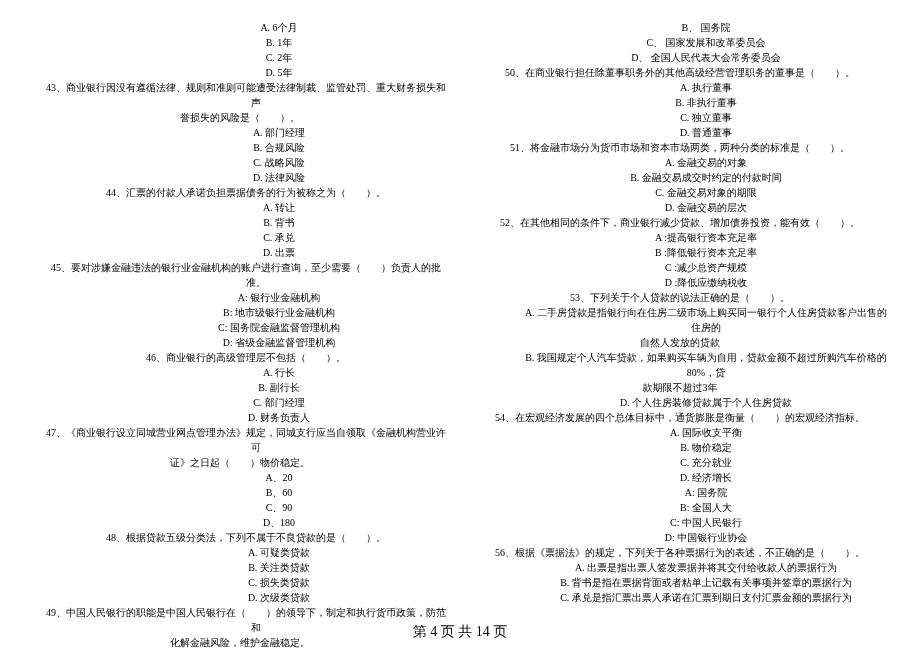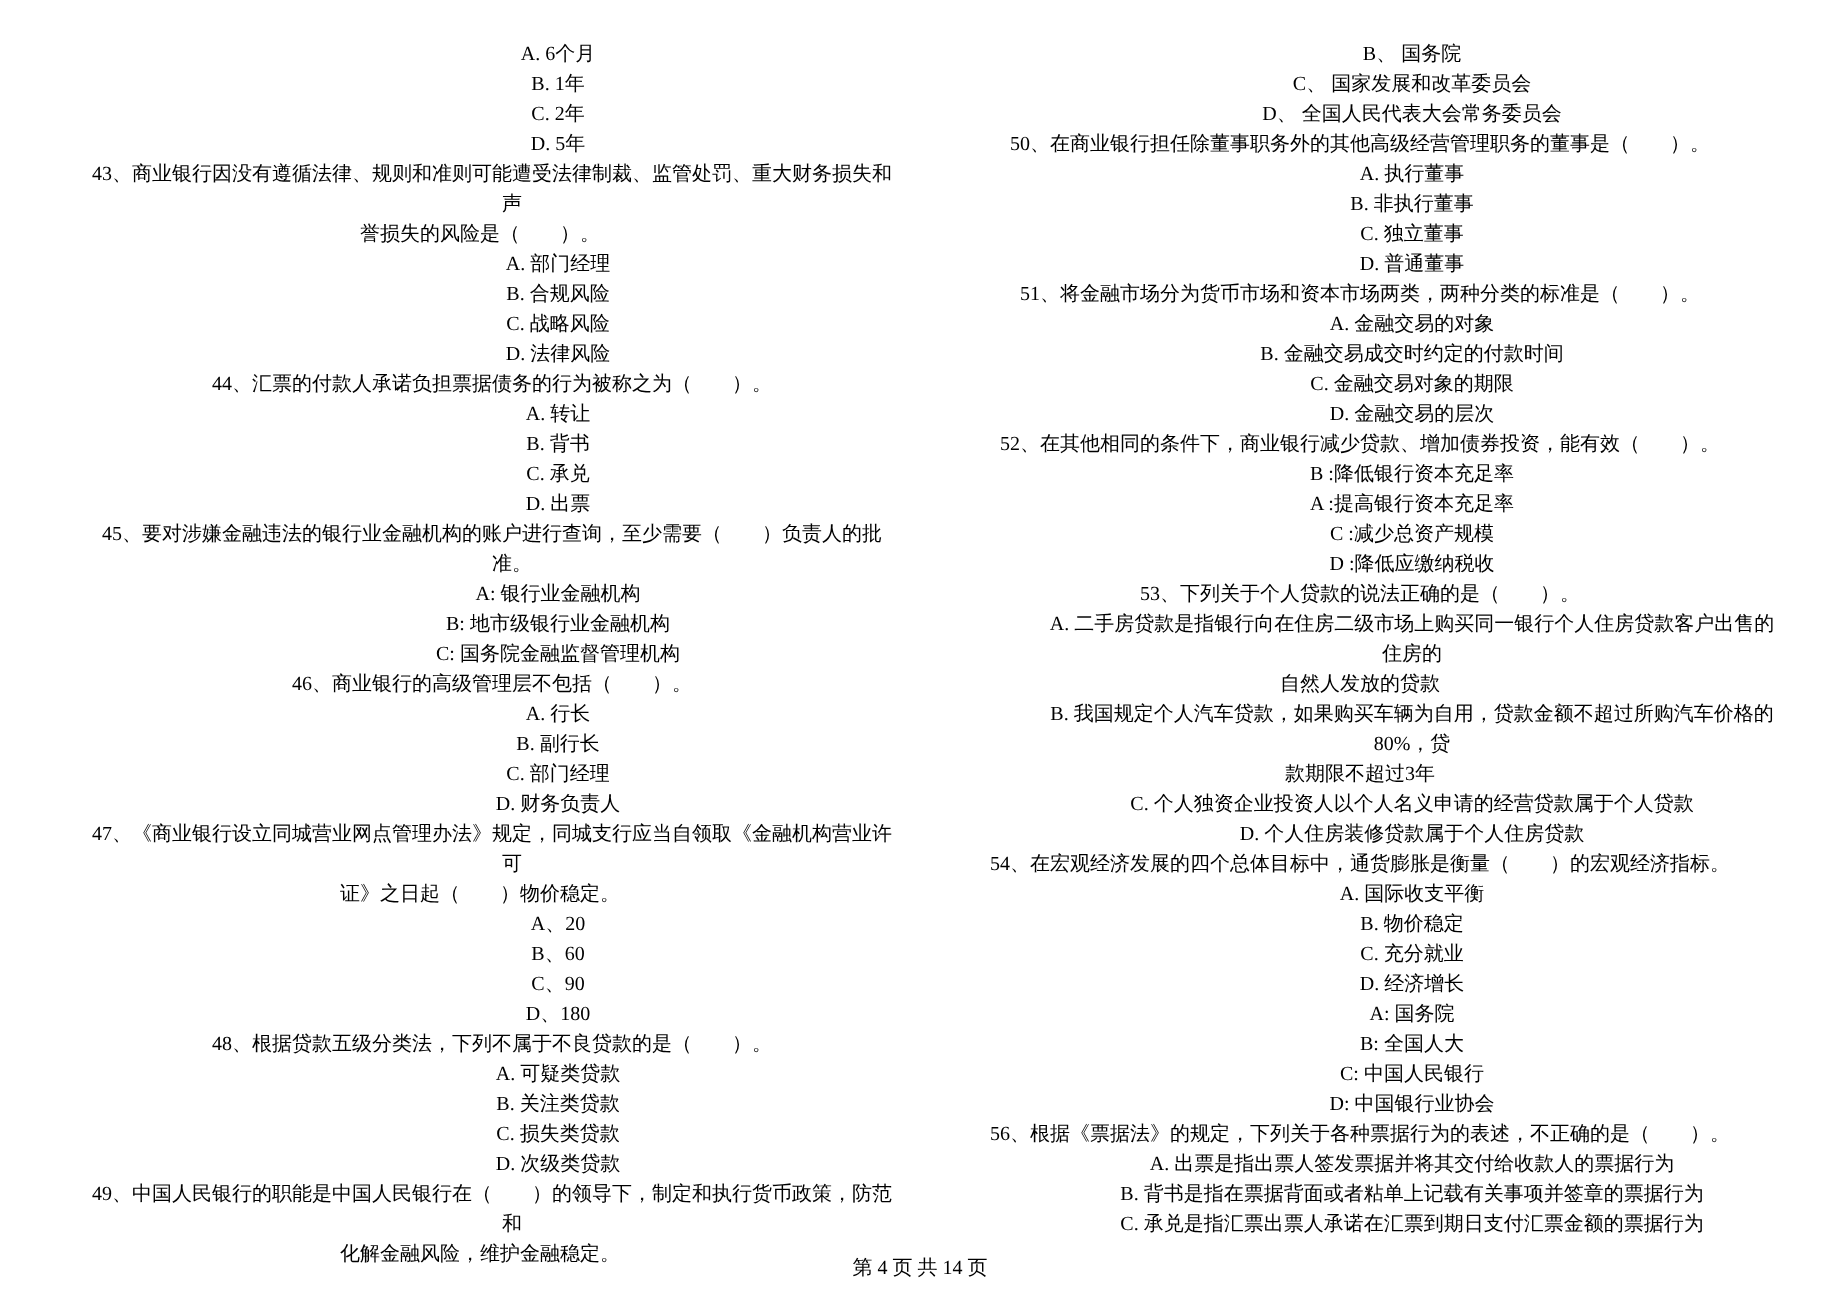--- a/index.html
+++ b/index.html
@@ -38,21 +38,21 @@
     }
     .question-flush {
       padding-left: 0;
     }
     .footer {
       position: absolute;
       bottom: 8px;
       left: 0;
       right: 0;
       text-align: center;
-      font-size: 10px;
+      font-size: 14px;
     }
   </style>
 </head>
 <body>
 
 <div class="columns">
   <div class="col">
     <div class="option">A. 6个月</div>
     <div class="option">B. 1年</div>
     <div class="option">C. 2年</div>
@@ -68,20 +68,21 @@
     <div class="question">44、汇票的付款人承诺负担票据债务的行为被称之为（　　）。</div>
     <div class="option">A. 转让</div>
     <div class="option">B. 背书</div>
     <div class="option">C. 承兑</div>
     <div class="option">D. 出票</div>
 
     <div class="question">45、要对涉嫌金融违法的银行业金融机构的账户进行查询，至少需要（　　）负责人的批准。</div>
     <div class="option">A: 银行业金融机构</div>
     <div class="option">B: 地市级银行业金融机构</div>
     <div class="option">C: 国务院金融监督管理机构</div>
+    <div class="option">D: 省级金融监督管理机构</div>
 
     <div class="question">46、商业银行的高级管理层不包括（　　）。</div>
     <div class="option">A. 行长</div>
     <div class="option">B. 副行长</div>
     <div class="option">C. 部门经理</div>
     <div class="option">D. 财务负责人</div>
 
     <div class="question">47、《商业银行设立同城营业网点管理办法》规定，同城支行应当自领取《金融机构营业许可</div>
     <div class="question-flush">证》之日起（　　）物价稳定。</div>
     <div class="option">A、20</div>
@@ -111,31 +112,30 @@
     <div class="option-b">C. 独立董事</div>
     <div class="option-b">D. 普通董事</div>
 
     <div class="question-flush">51、将金融市场分为货币市场和资本市场两类，两种分类的标准是（　　）。</div>
     <div class="option-b">A. 金融交易的对象</div>
     <div class="option-b">B. 金融交易成交时约定的付款时间</div>
     <div class="option-b">C. 金融交易对象的期限</div>
     <div class="option-b">D. 金融交易的层次</div>
 
     <div class="question-flush">52、在其他相同的条件下，商业银行减少贷款、增加债券投资，能有效（　　）。</div>
+    <div class="option-b">A :提高银行资本充足率</div>
     <div class="option-b">B :降低银行资本充足率</div>
-    <div class="option-b">A :提高银行资本充足率</div>
     <div class="option-b">C :减少总资产规模</div>
     <div class="option-b">D :降低应缴纳税收</div>
 
     <div class="question-flush">53、下列关于个人贷款的说法正确的是（　　）。</div>
     <div class="option-b">A. 二手房贷款是指银行向在住房二级市场上购买同一银行个人住房贷款客户出售的住房的</div>
     <div class="question-flush">自然人发放的贷款</div>
     <div class="option-b">B. 我国规定个人汽车贷款，如果购买车辆为自用，贷款金额不超过所购汽车价格的80%，贷</div>
     <div class="question-flush">款期限不超过3年</div>
-    <div class="option-b">C. 个人独资企业投资人以个人名义申请的经营贷款属于个人贷款</div>
     <div class="option-b">D. 个人住房装修贷款属于个人住房贷款</div>
 
     <div class="question-flush">54、在宏观经济发展的四个总体目标中，通货膨胀是衡量（　　）的宏观经济指标。</div>
     <div class="option-b">A. 国际收支平衡</div>
     <div class="option-b">B. 物价稳定</div>
     <div class="option-b">C. 充分就业</div>
     <div class="option-b">D. 经济增长</div>
 
     <div class="option-b">A: 国务院</div>
     <div class="option-b">B: 全国人大</div>

